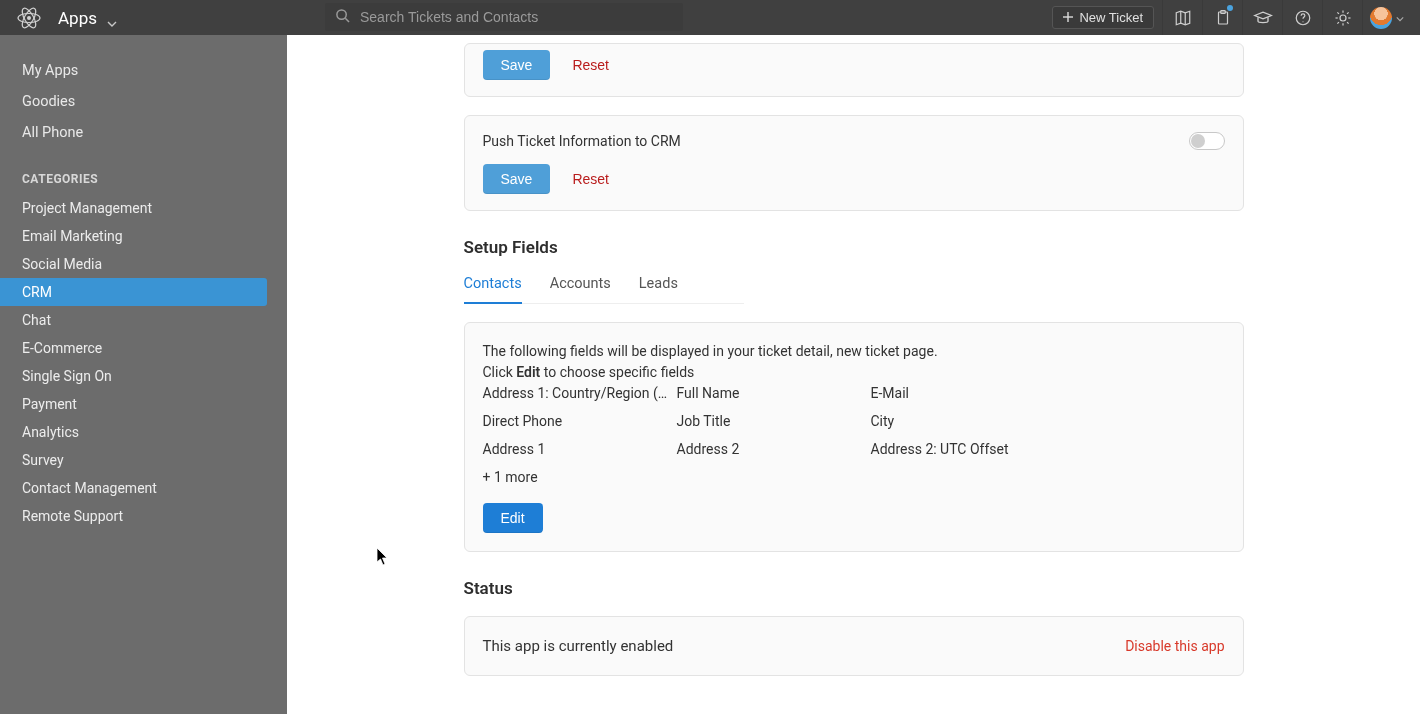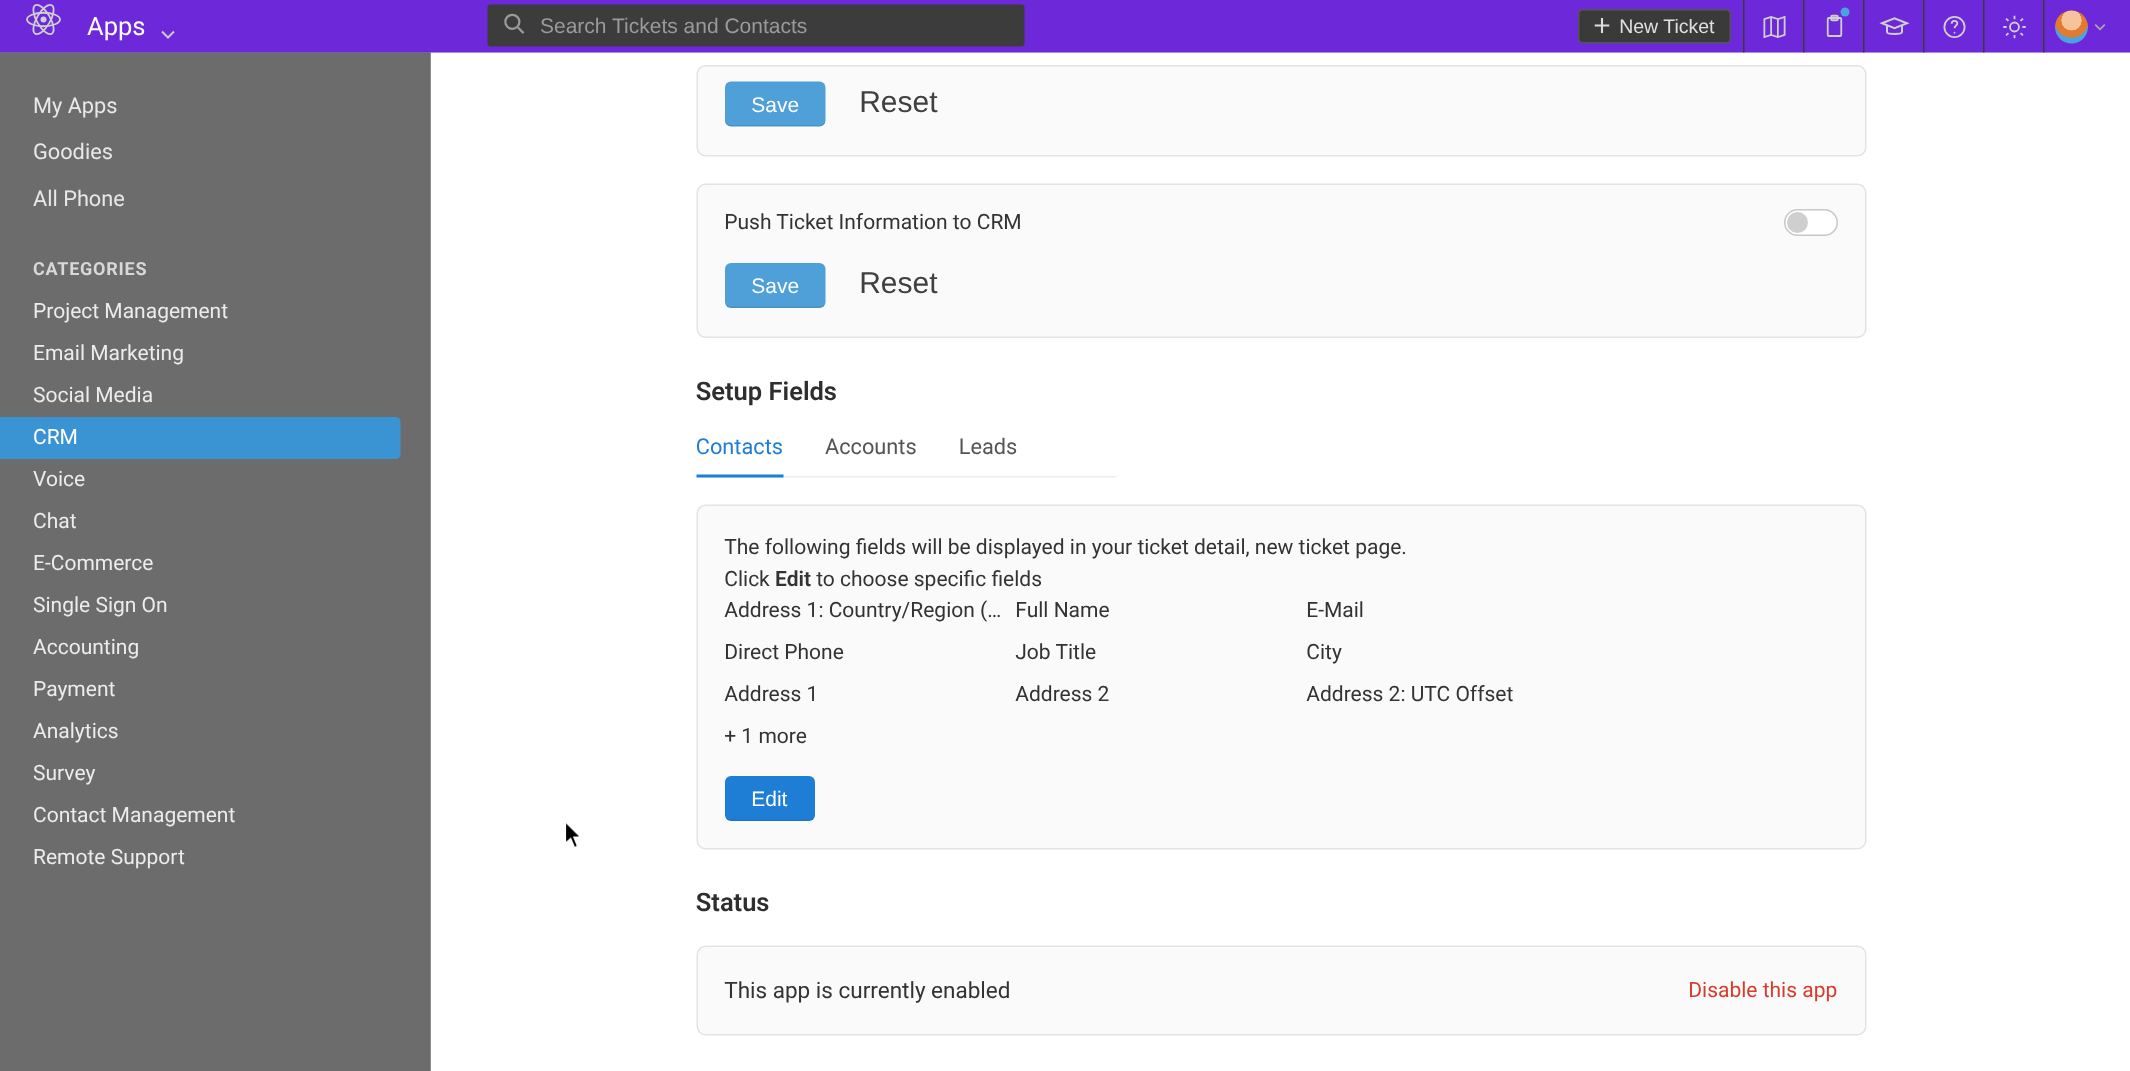--- a/index.html
+++ b/index.html
@@ -8,22 +8,23 @@
     font-family: -apple-system, BlinkMacSystemFont, "Segoe UI", Roboto, Arial, sans-serif;
     font-size: 14px;
     color: #333;
     background: #f0f0f0;
     overflow: hidden;
   }
 
   
   .topbar {
     height: 35px;
-    background: #6d28d9;
-    display: flex;
+    background: #404040;
+    display: flex;
+    align-items: center;
     color: #e8e8e8;
     padding: 0 10px;
     position: relative;
   }
   .topbar .logo {
     width: 26px; height: 26px;
     display: flex; align-items: center; justify-content: center;
     margin-left: 6px;
   }
   .topbar .apptitle {
@@ -174,25 +175,25 @@
     cursor: pointer;
   }
   .btn-primary {
     background: #4f9fd8;
     color: #fff;
     box-shadow: inset 0 -1px 0 rgba(0,0,0,0.08);
   }
   .btn-primary.strong { background: #1e7ed6; }
   .btn-text {
     background: transparent;
-    color: #404040;
+    color: #b91c1c;
     padding: 7px 14px;
     border: none;
     cursor: pointer;
-    font-size: 20px;
+    font-size: 14px;
   }
   .btn-row { display: flex; gap: 8px; align-items: center; }
 
   .toggle {
     width: 36px; height: 18px;
     border: 1px solid #c8c8c8;
     border-radius: 10px;
     background: #fff;
     position: relative;
     cursor: pointer;
@@ -374,25 +375,23 @@
         <div class="nav-item">My Apps</div>
         <div class="nav-item">Goodies</div>
         <div class="nav-item">All Phone</div>
       </div>
     <div class="section-hdr">CATEGORIES</div>
     <div id="cat-list">
         <div class="cat-item">Project Management</div>
         <div class="cat-item">Email Marketing</div>
         <div class="cat-item">Social Media</div>
         <div class="cat-item active">CRM</div>
-        <div class="cat-item">Voice</div>
         <div class="cat-item">Chat</div>
         <div class="cat-item">E-Commerce</div>
         <div class="cat-item">Single Sign On</div>
-        <div class="cat-item">Accounting</div>
         <div class="cat-item">Payment</div>
         <div class="cat-item">Analytics</div>
         <div class="cat-item">Survey</div>
         <div class="cat-item">Contact Management</div>
         <div class="cat-item">Remote Support</div>
       </div>
   </div>
 
   <div class="main">
     <div class="main-inner">

